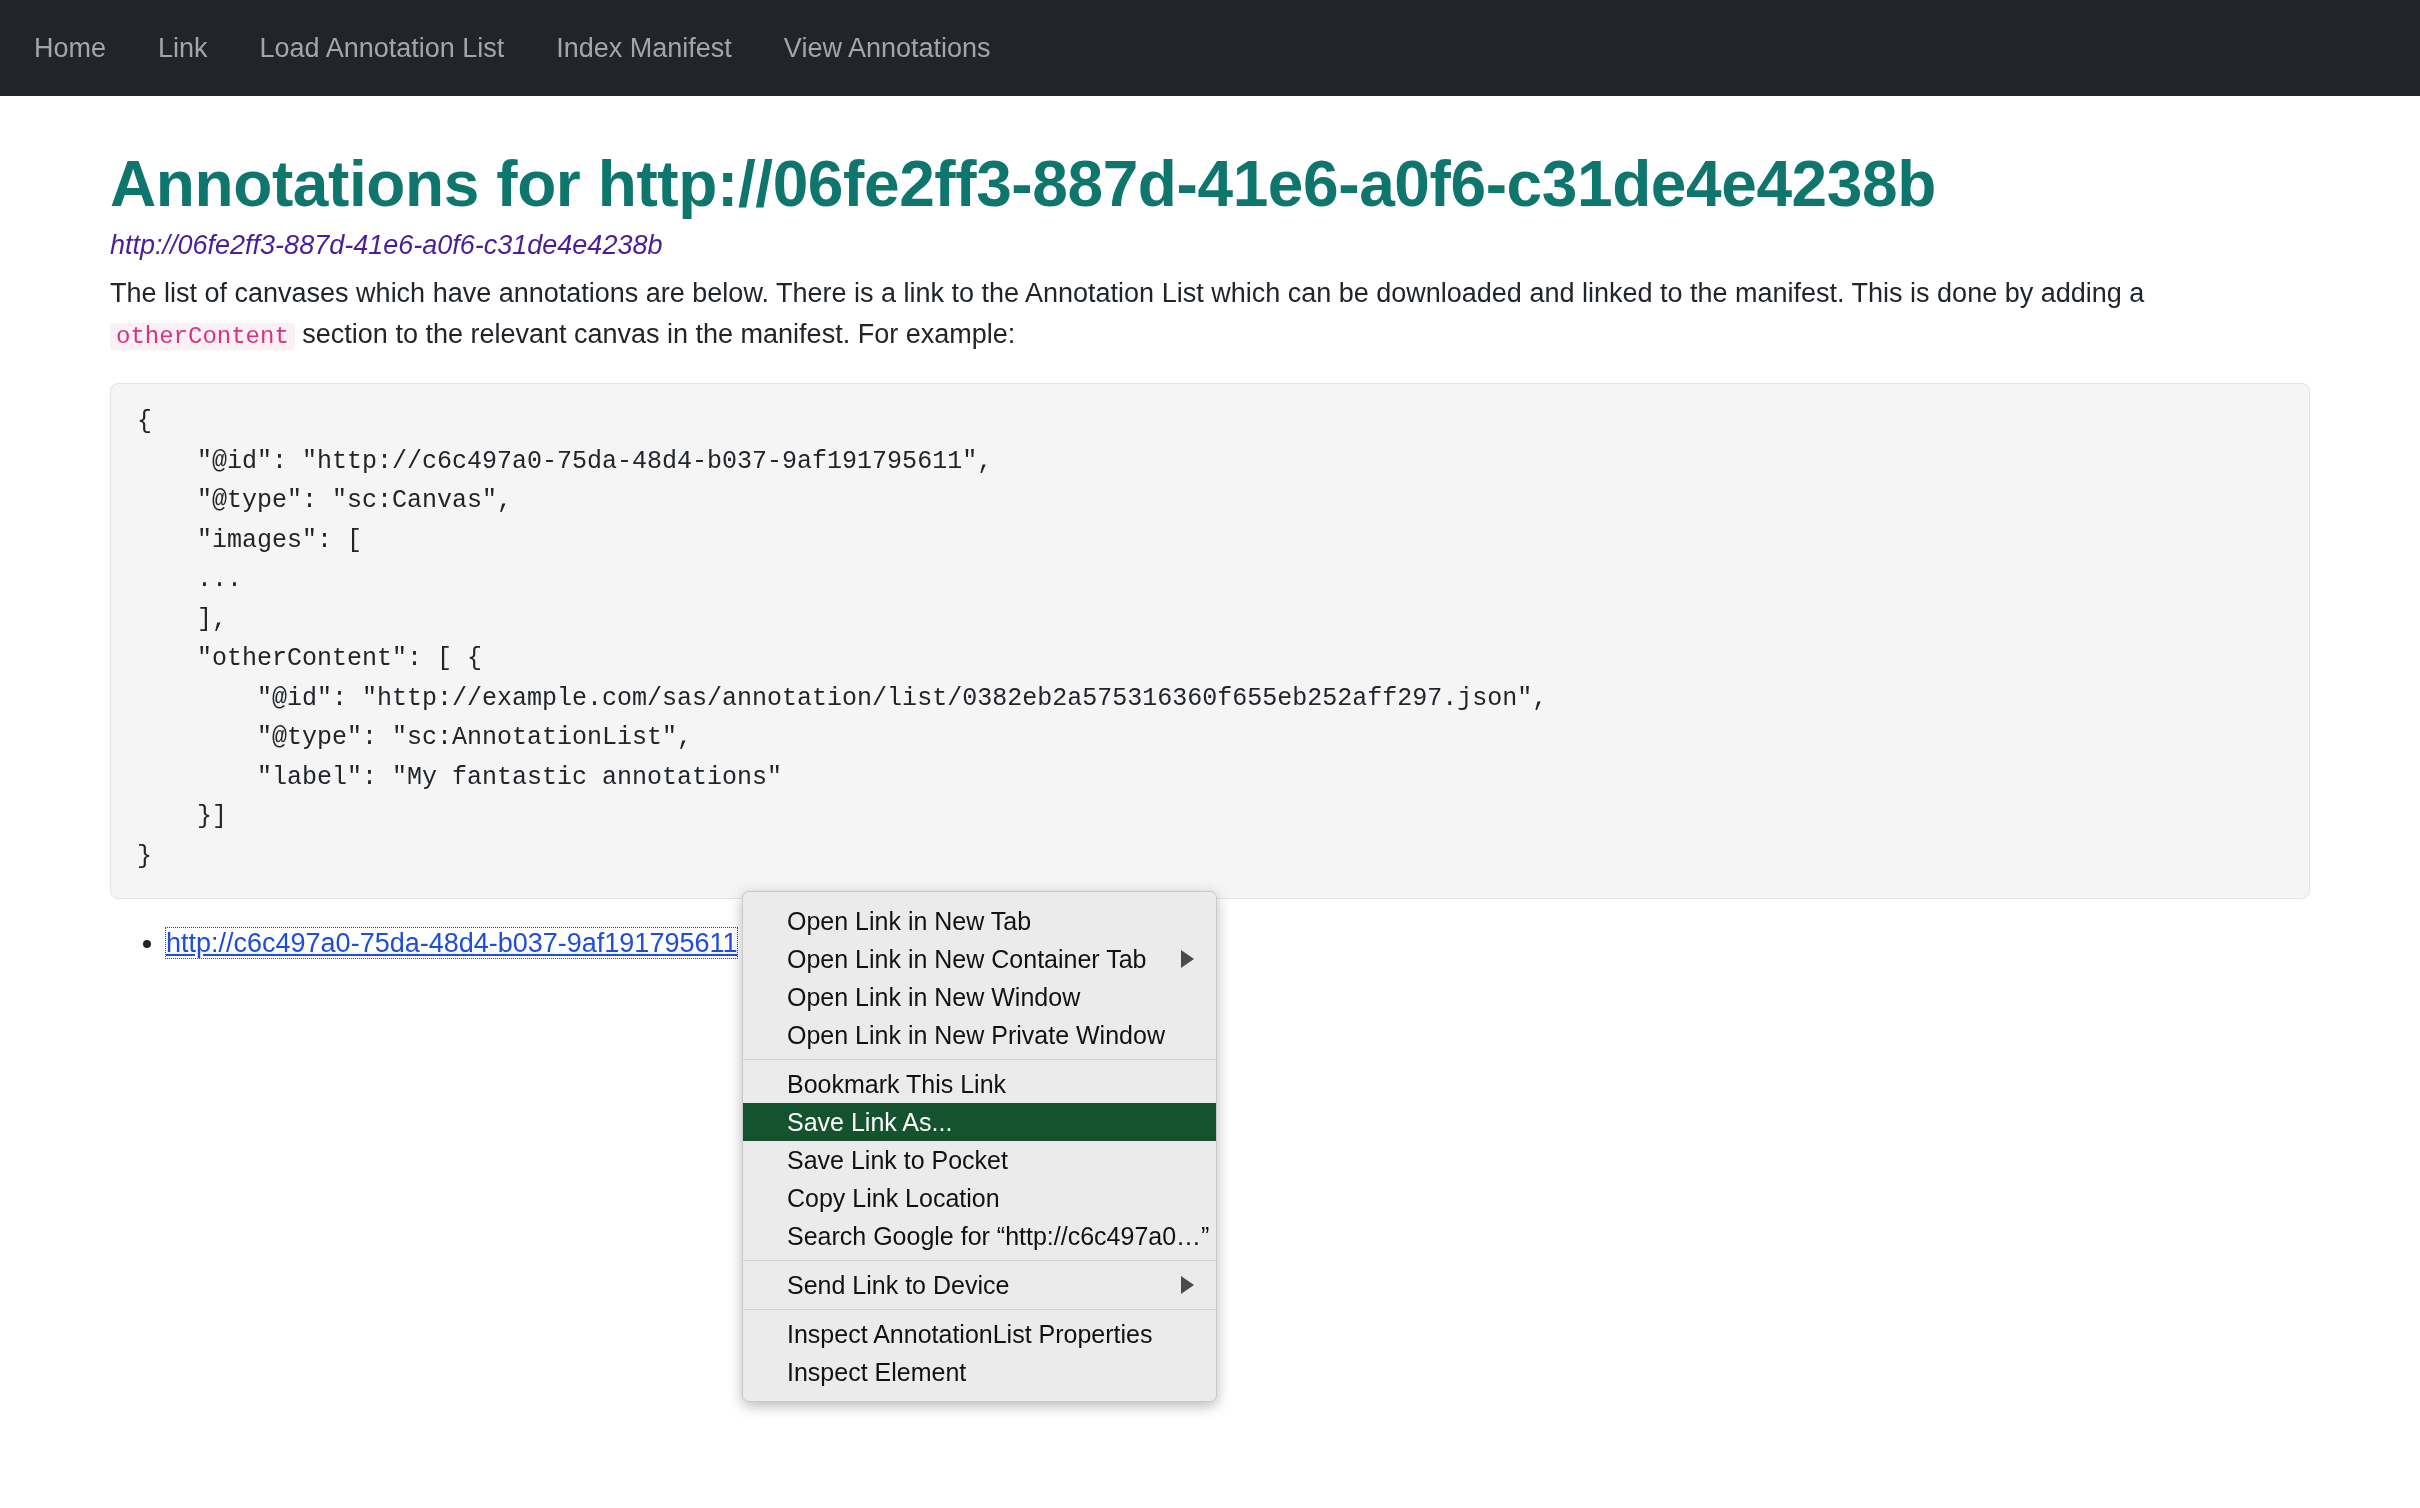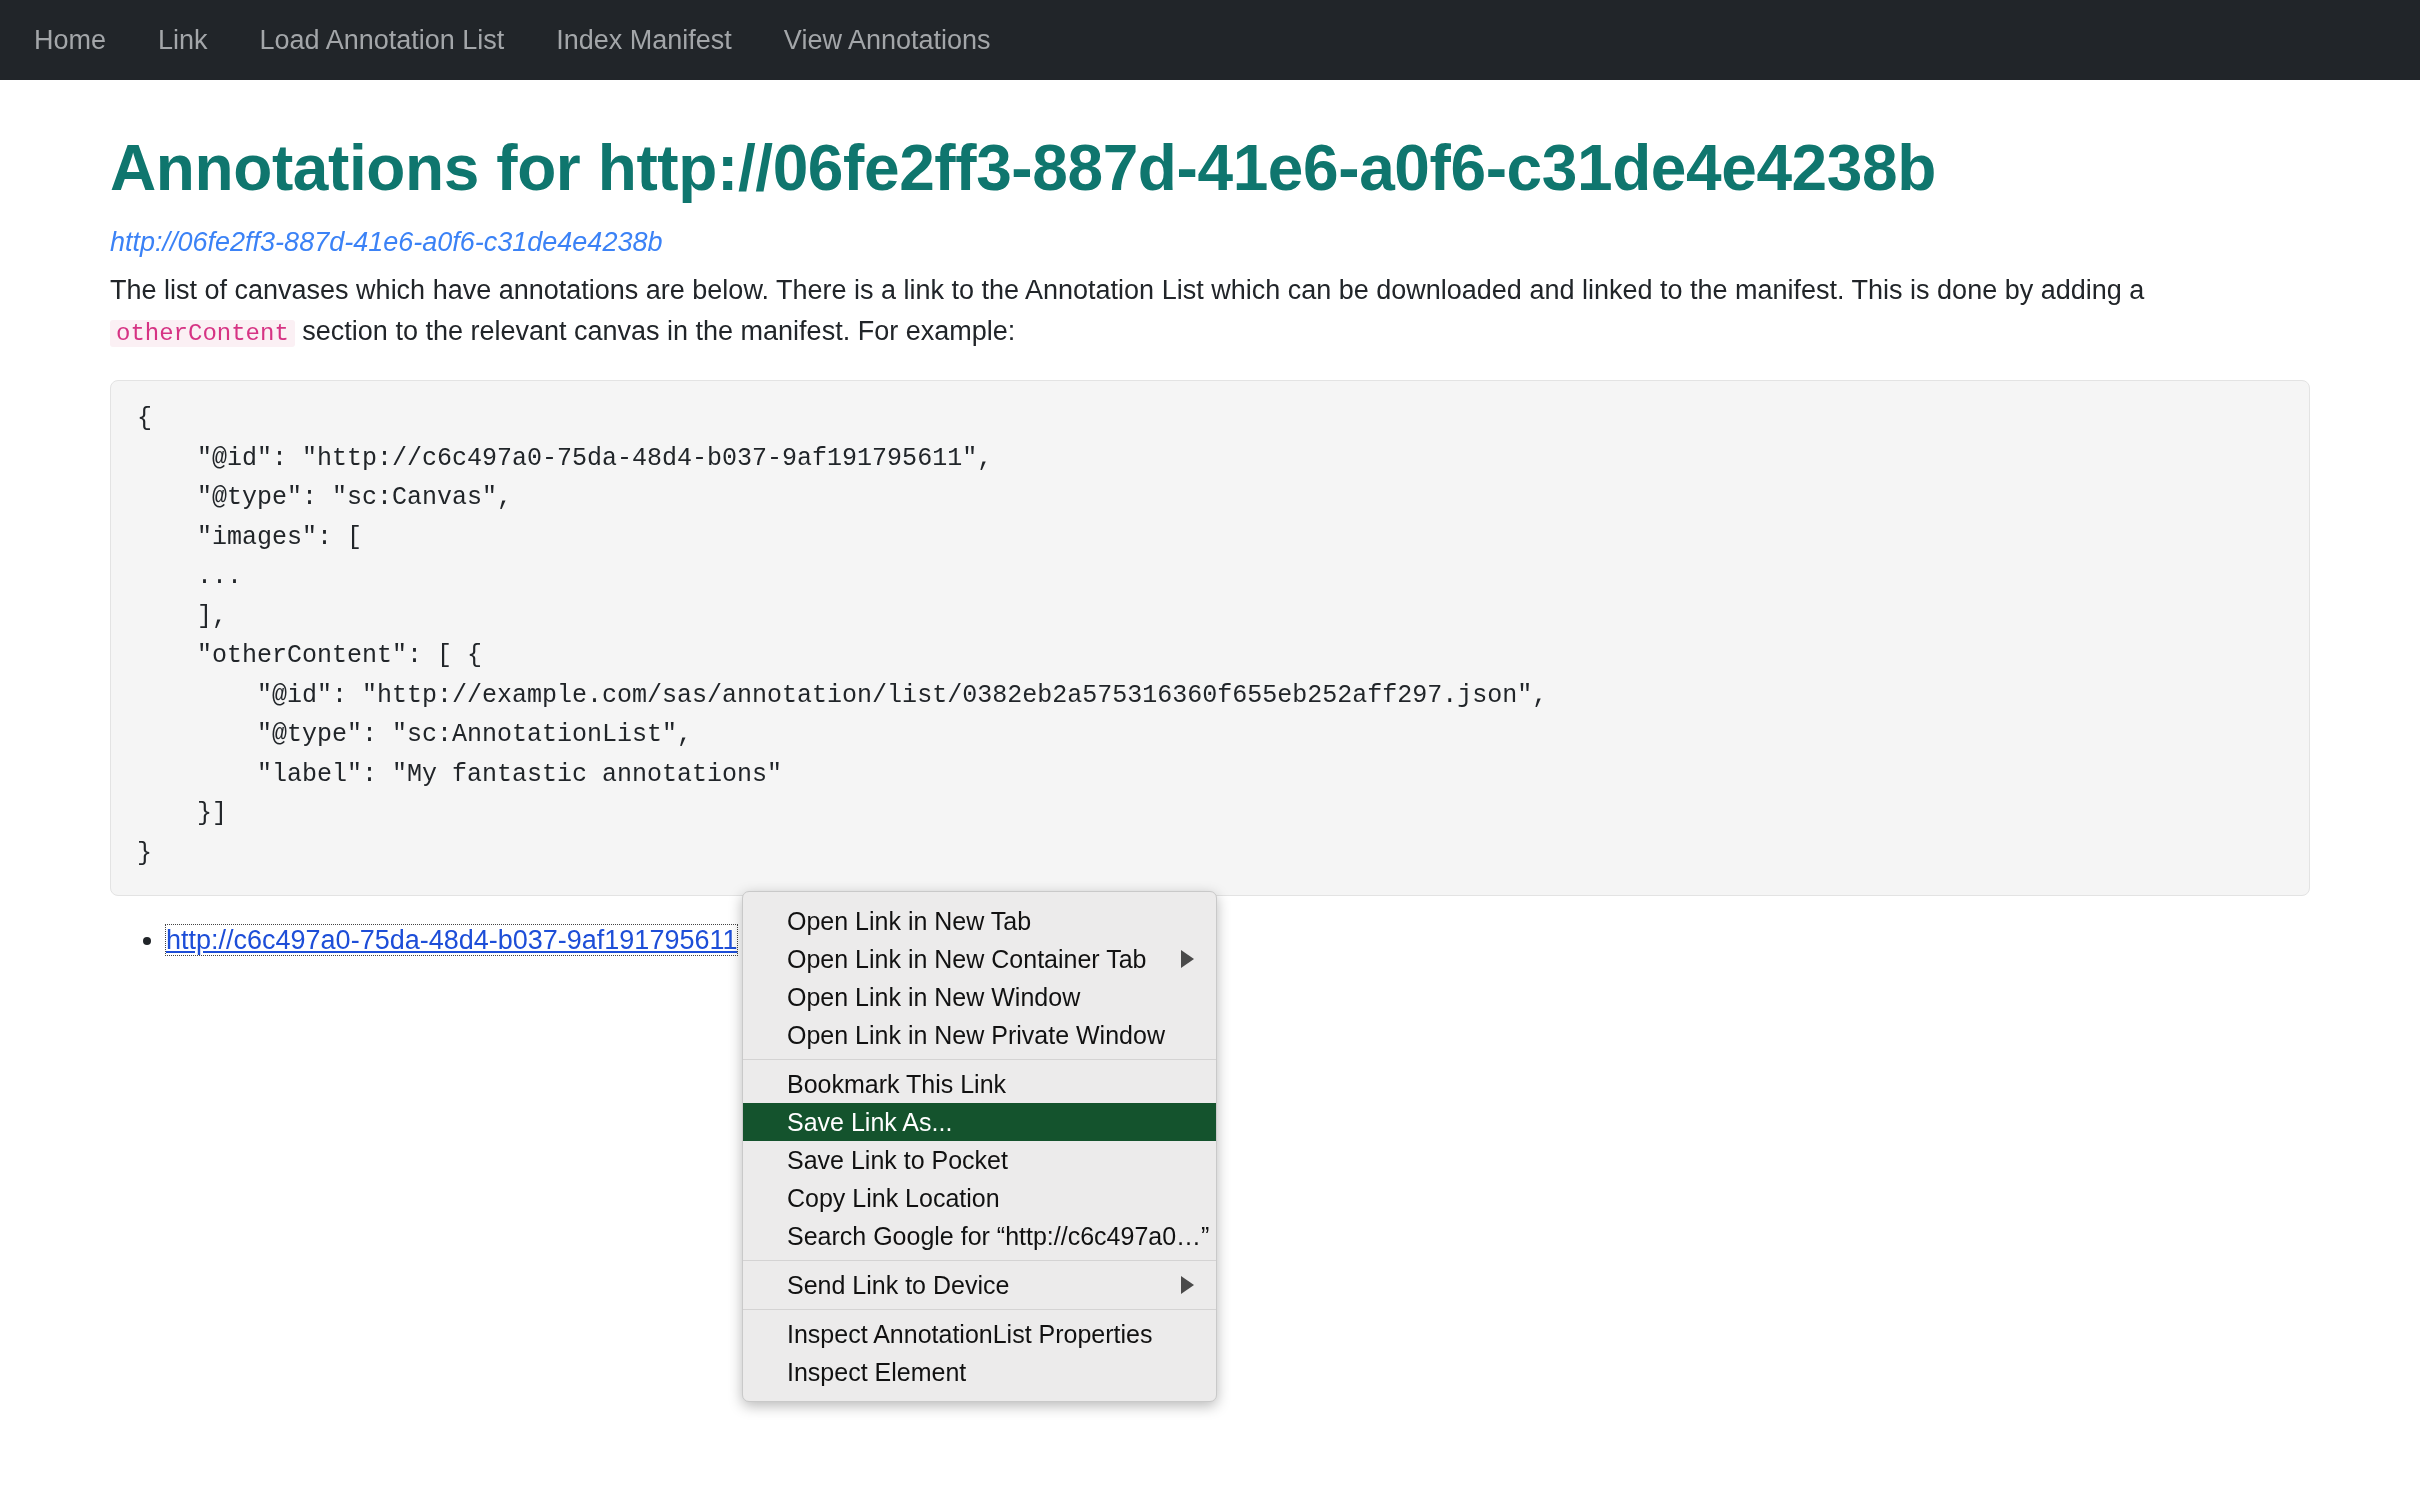--- a/index.html
+++ b/index.html
@@ -12,21 +12,21 @@
     height: 1508px;
     position: relative;
     overflow: hidden;
     font-family: "Liberation Sans", sans-serif;
     color: #212529;
     -webkit-font-smoothing: antialiased;
   }
 
   
   .navbar {
-    height: 80px;
+    height: 96px;
     background: #212529;
     display: flex;
     align-items: center;
     padding-left: 8px;
     box-sizing: border-box;
   }
   .nav-item {
     color: #a3a6a9;
     font-size: 27px;
     line-height: 1;
@@ -44,24 +44,24 @@
     font-size: 64px;
     font-weight: 700;
     letter-spacing: -0.4px;
     margin: 52px 0 0 0;
     line-height: 1.15;
     color: #0f766e;
     white-space: nowrap;
   }
   .manifest-link {
     display: inline-block;
-    margin-top: 21px;
+    margin-top: 8px;
     font-style: italic;
     font-size: 27px;
-    color: #3b82f6;
+    color: #4c1d95;
     text-decoration: none;
     cursor: pointer;
   }
 
   .intro {
     margin: 12px 0 0 0;
     font-size: 27px;
     line-height: 1.52;
     max-width: 2230px;
     color: #212529;

